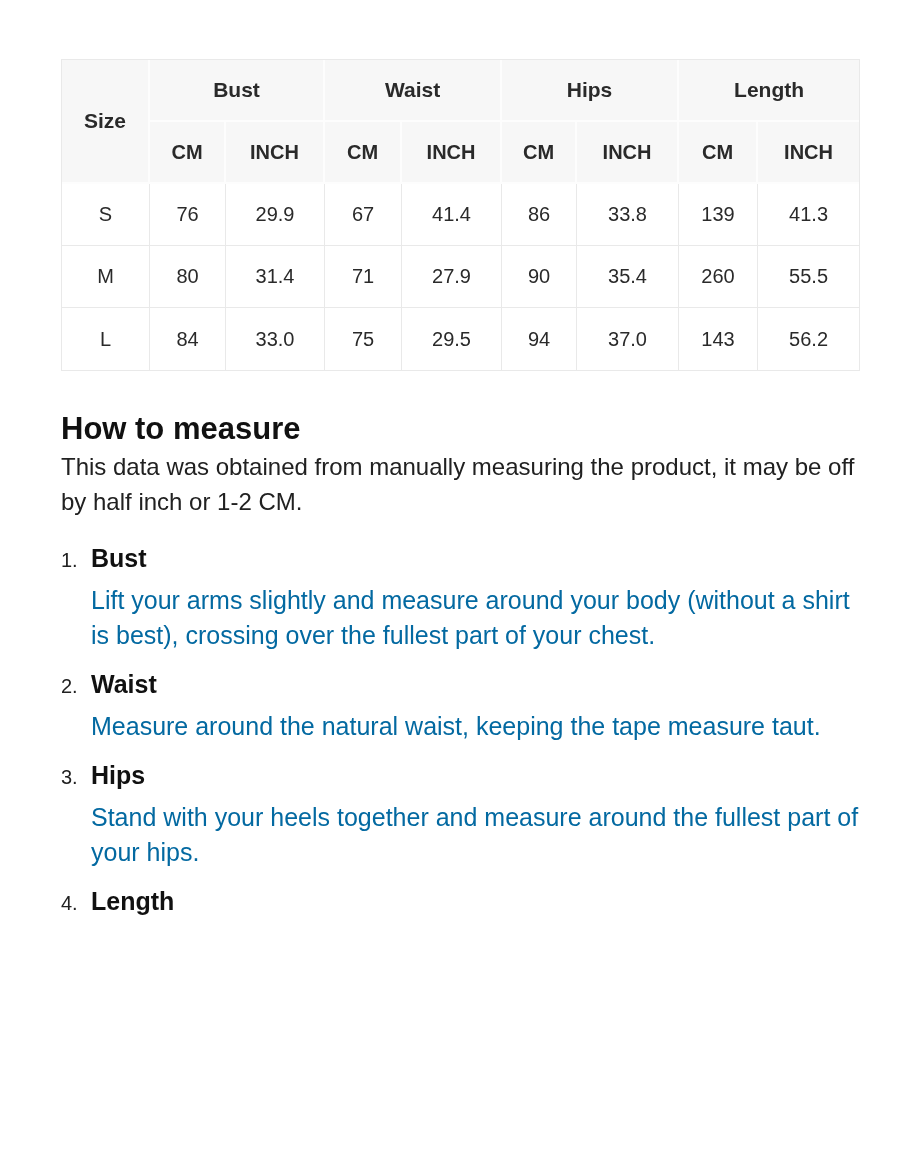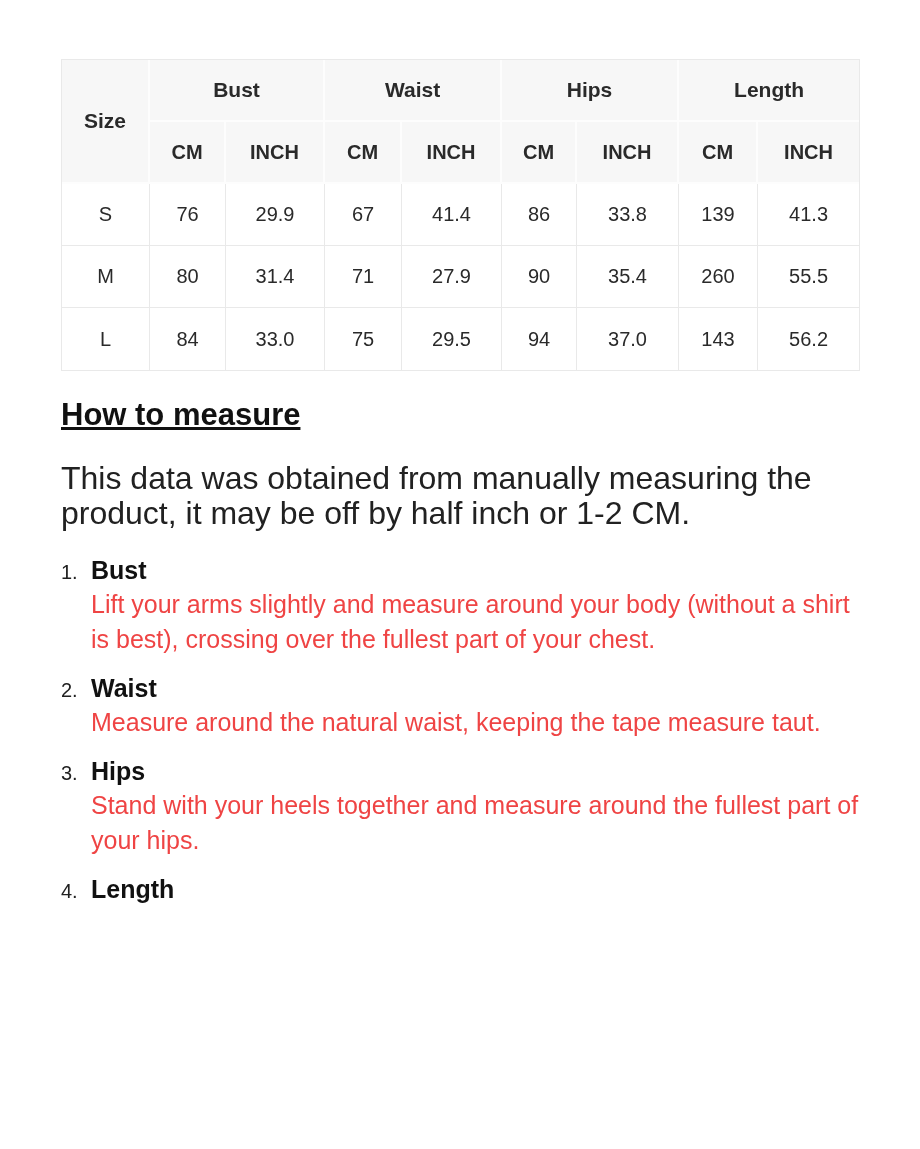--- a/index.html
+++ b/index.html
@@ -43,29 +43,28 @@
     font-size: 20px;
     color: #2a2a2a;
     border-right: 1px solid #e9e9e9;
     border-bottom: 1px solid #e9e9e9;
   }
   .size-table tbody tr td:last-child { border-right: none; }
   .size-table tbody tr:last-child td { border-bottom: none; }
 
   
   .howto-heading {
-    margin-top: 26px;
+    margin-top: 40px;
     font-size: 31px;
     font-weight: bold;
     color: #111111;
-    text-decoration: underline;
   }
   .howto-intro {
-    margin-top: 28px;
-    font-size: 32px;
+    margin-top: 2px;
+    font-size: 24px;
     line-height: 35px;
     max-width: 795px;
     color: #212121;
   }
   .measure-list { margin-top: 24px; list-style: none; }
   .measure-item {
     position: relative;
     padding-left: 30px;
     margin-bottom: 16px;
   }
@@ -76,25 +75,25 @@
     font-size: 20px;
     color: #212121;
   }
   .item-title {
     font-size: 25px;
     line-height: 30px;
     font-weight: bold;
     color: #111111;
   }
   .item-desc {
-    margin-top: 2px;
+    margin-top: 10px;
     font-size: 25px;
     line-height: 35px;
     max-width: 768px;
-    color: #ef4444;
+    color: #0369a1;
   }
 </style>
 </head>
 <body>
 
 <div class="page">
 
   <table class="size-table">
     <colgroup>
       <col style="width:88px">

